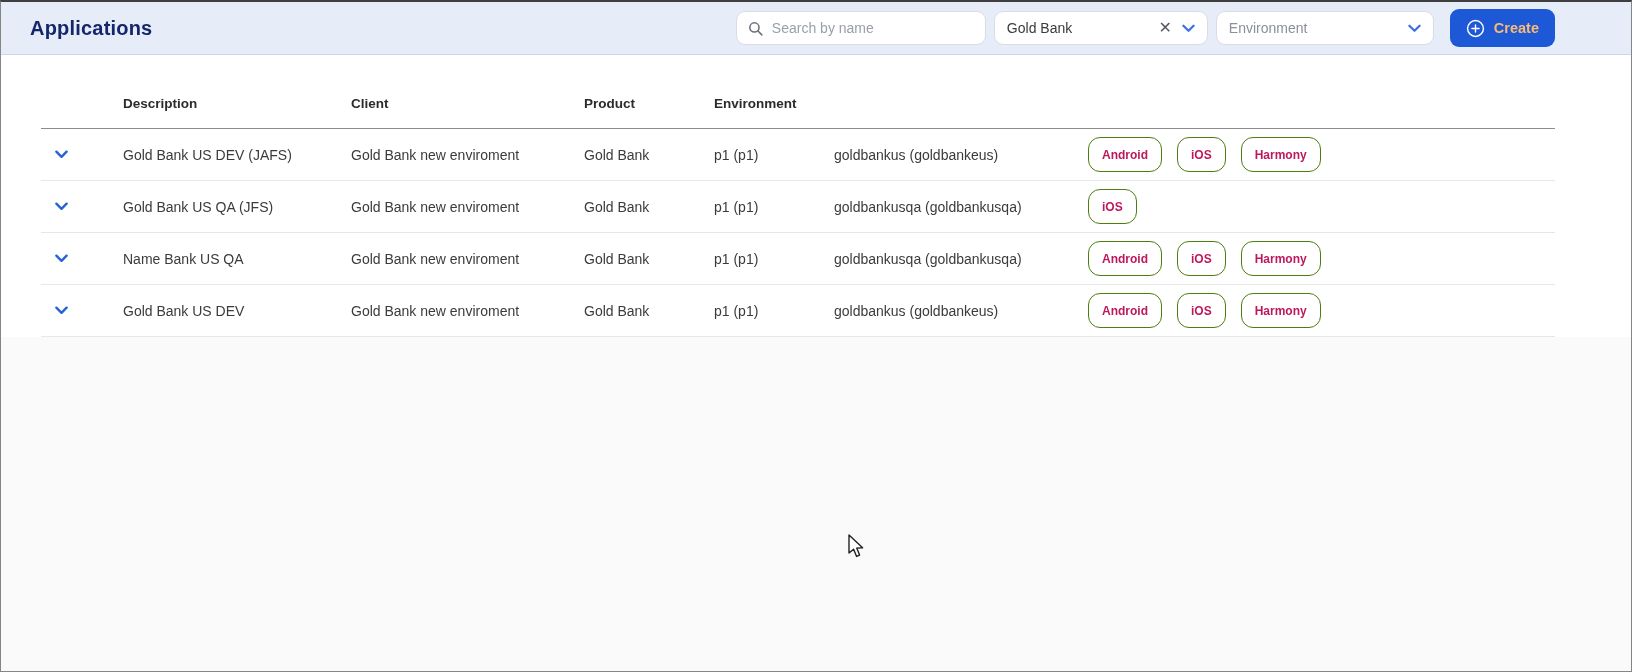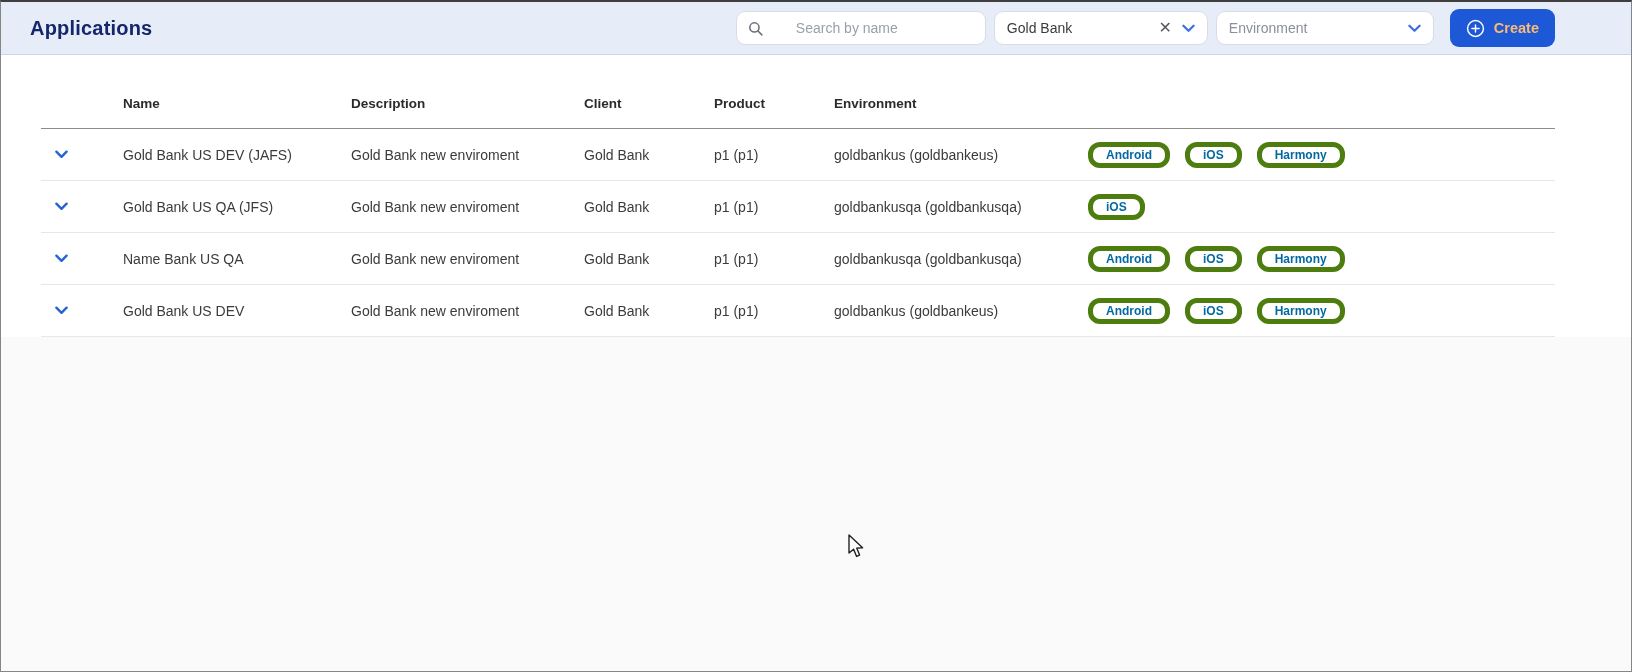--- a/index.html
+++ b/index.html
@@ -40,21 +40,20 @@
   .search-box {
     width: 250px;
     height: 34px;
     background: #ffffff;
     border: 1px solid #d9dce3;
     border-radius: 9px;
     display: flex;
     align-items: center;
     padding: 0 10px;
     margin-right: 8px;
-    gap: 24px;
   }
   .search-box svg { flex: 0 0 auto; }
   .search-input {
     border: none;
     outline: none;
     background: transparent;
     font-family: "Liberation Sans", sans-serif;
     font-size: 14px;
     color: #3b3b3b;
     width: 100%;
@@ -136,28 +135,28 @@
   .expander {
     padding-left: 14px;
     display: flex;
     align-items: center;
     cursor: pointer;
   }
   .platforms-cell { display: flex; gap: 15px; align-items: center; }
   .badge {
     display: inline-flex;
     align-items: center;
-    height: 26px;
+    height: 35px;
     padding: 0 13px;
-    border: 5px solid #4d7c0f;
+    border: 1px solid #4d7c0f;
     border-radius: 12px;
     background: #ffffff;
     font-size: 12px;
     font-weight: bold;
-    color: #0369a1;
+    color: #be185d;
     white-space: nowrap;
   }
 
   .mouse-cursor { position: absolute; left: 846px; top: 532px; pointer-events: none; }
 </style>
 </head>
 <body>
 
 <div class="frame">
 
@@ -197,21 +196,20 @@
         </svg>
         <span>Create</span>
       </button>
 
     </div>
   </div>
 
   <div class="table-wrap">
     <div class="trow thead">
       <div class="th"></div>
-      <div class="th">Name</div>
       <div class="th">Description</div>
       <div class="th">Client</div>
       <div class="th">Product</div>
       <div class="th">Environment</div>
     </div>
     <div id="table-body">
   <div class="trow tbody-row">
     <div class="td expander">
       <svg width="13" height="9" viewBox="0 0 14 9" fill="none" stroke="#2563d8" stroke-width="2.6" stroke-linecap="round" stroke-linejoin="round">
         <polyline points="1.5,1.5 7,7 12.5,1.5"></polyline>

